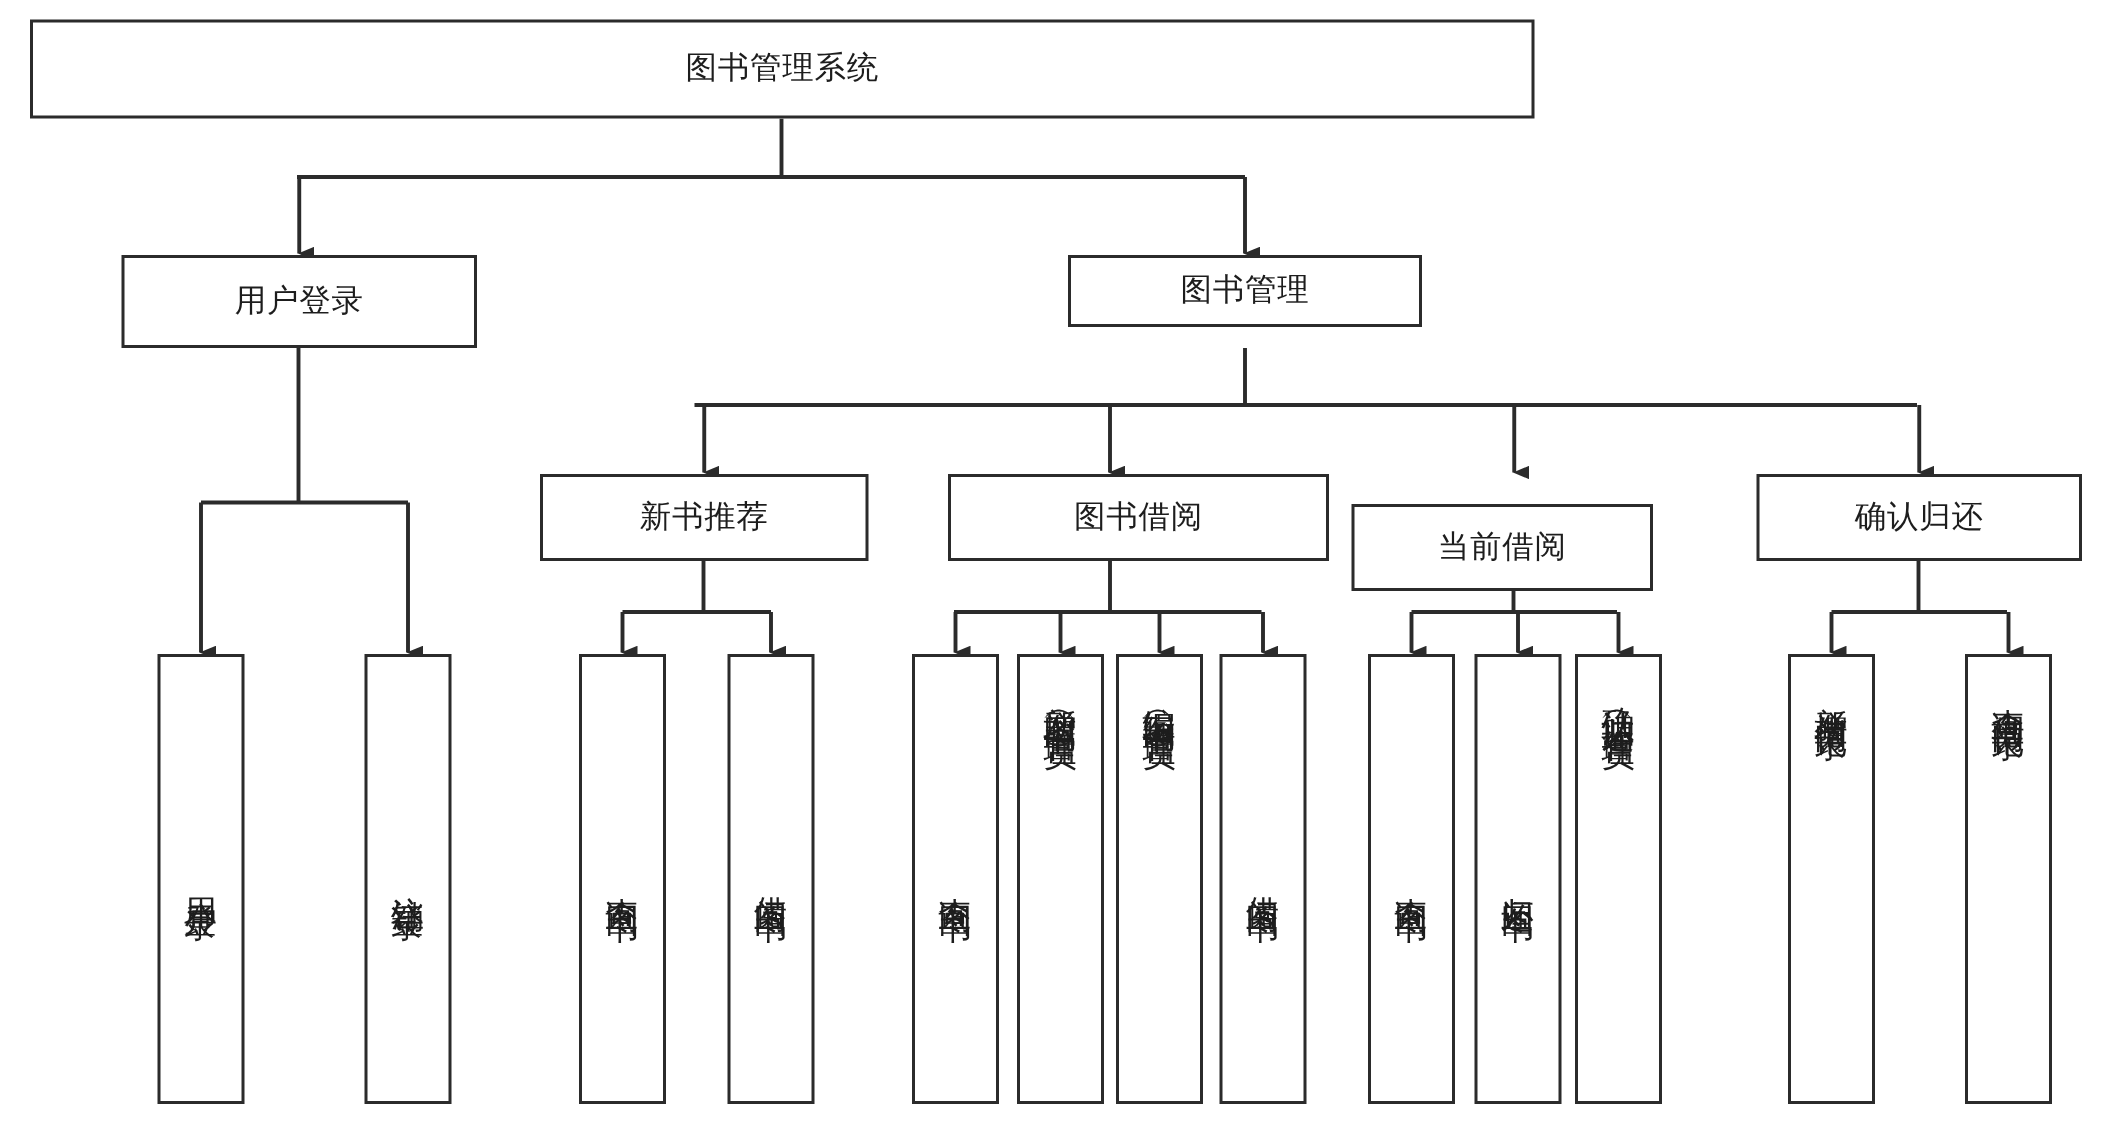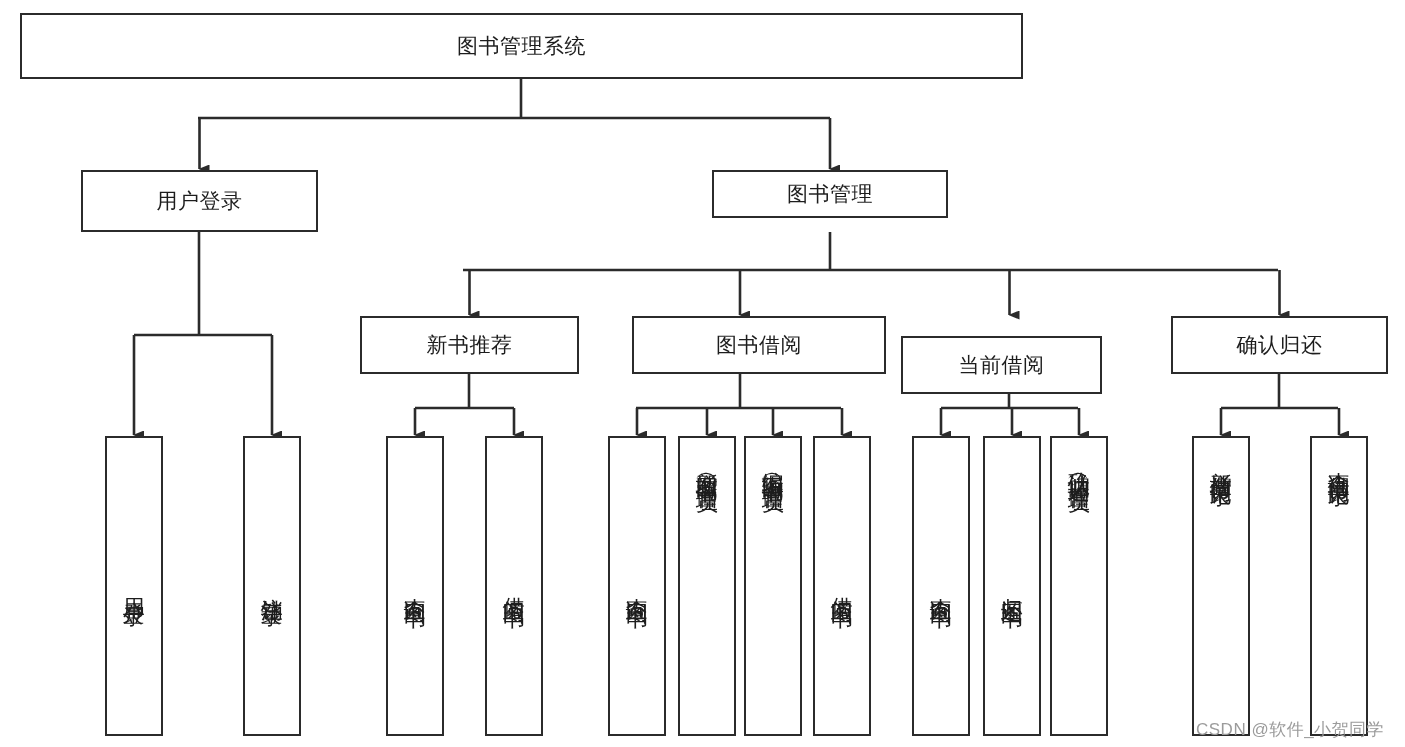--- a/index.html
+++ b/index.html
@@ -173,14 +173,13 @@
         <span class="node-label">确认归还（管理员）</span>
       </div>
       <div class="node vertical" style="left: 1192px; top: 436px; width: 58px; height: 300px;">
         <span class="node-label">新增借阅记录</span>
       </div>
       <div class="node vertical" style="left: 1310px; top: 436px; width: 58px; height: 300px;">
         <span class="node-label">查询借阅记录</span>
       </div>
     </div>
 
-  <div class="watermark" style="left: 1196px; top: 718px;">CSDN @软件_小贺同学</div>
 </div>
 
 </body></html>

